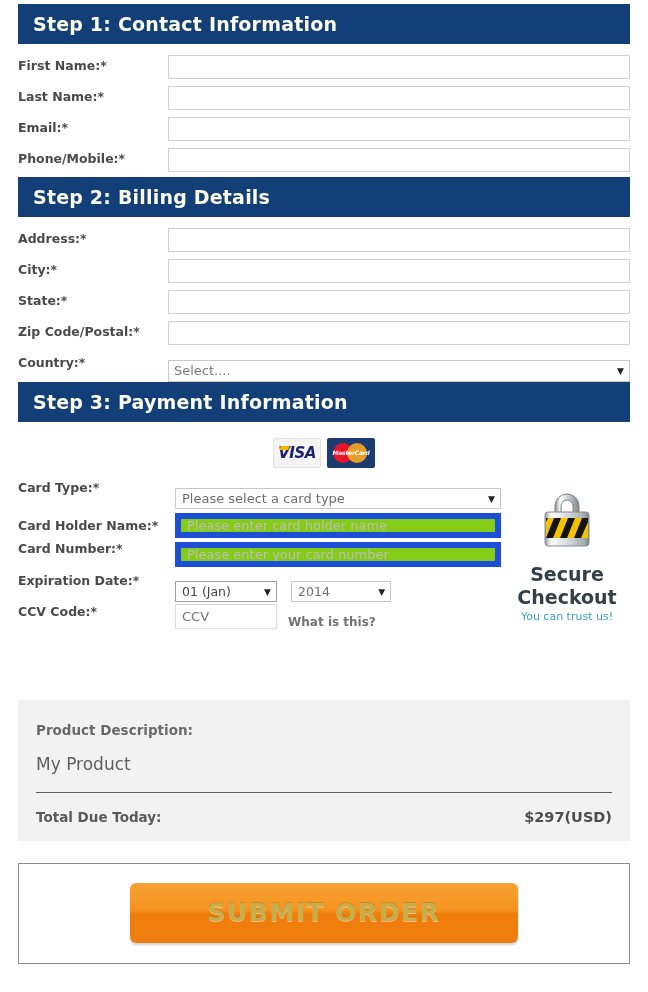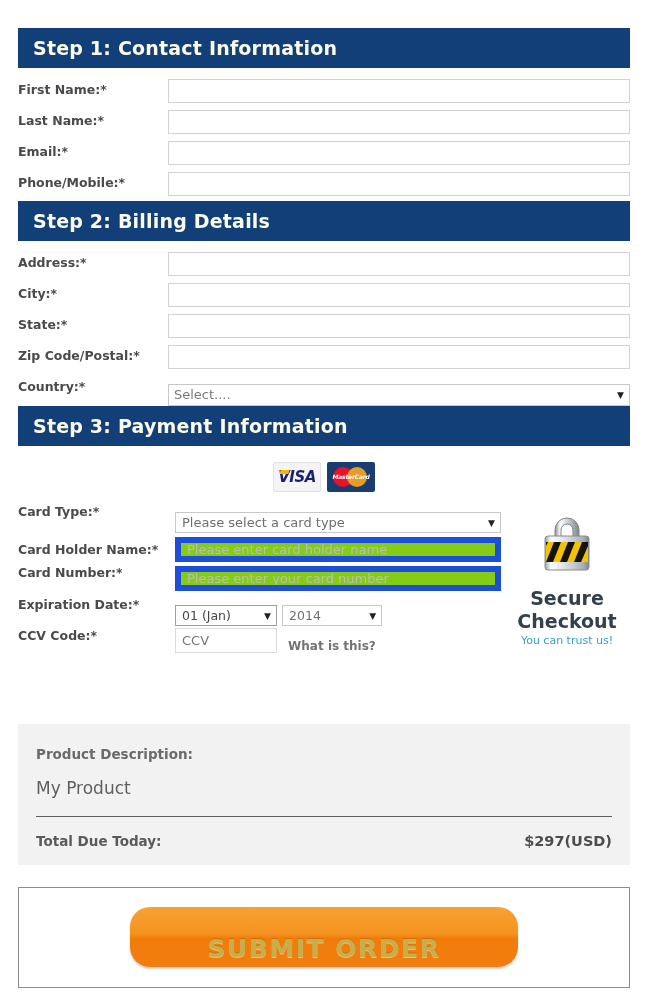--- a/index.html
+++ b/index.html
@@ -10,21 +10,21 @@
   body {
     width: 648px;
     height: 992px;
     position: relative;
     font-family: "DejaVu Sans", "Liberation Sans", sans-serif;
     overflow: hidden;
   }
   .page {
     position: absolute;
     left: 18px;
-    top: 28px;
+    top: 4px;
     width: 612px;
   }
 
   
   .step-header {
     background: #123f77;
     color: #fbfbe8;
     font-size: 19px;
     font-weight: bold;
     letter-spacing: 0.2px;
@@ -226,20 +226,21 @@
     box-sizing: border-box;
     border: 1px solid #c8c8c8;
     background: #fff;
     font-size: 12.5px;
     color: #6e6e6e;
     padding: 0 18px 0 6px;
     position: relative;
     line-height: 19px;
     display: inline-block;
     vertical-align: top;
+    margin-left: 9px;
     white-space: nowrap;
     overflow: hidden;
   }
   .ccv {
     width: 102px;
     height: 25px;
     box-sizing: border-box;
     border: 1px solid #dcdcdc;
     background: #fff;
     font-size: 13px;
@@ -318,31 +319,31 @@
     padding: 19px 0 20px 0;
     text-align: center;
     box-sizing: border-box;
   }
   .submit-btn {
     display: inline-block;
     width: 388px;
     height: 60px;
     line-height: 60px;
     border: none;
-    border-radius: 20px;
+    border-radius: 6px;
     background: linear-gradient(to bottom, #f7a233 0%, #f59320 45%, #f07d0a 52%, #f07e10 100%);
     box-shadow: 0 2px 2px rgba(0,0,0,0.18);
     color: #c6ae4a;
     font-size: 25px;
     font-weight: bold;
     letter-spacing: 1.5px;
     font-family: "DejaVu Sans", "Liberation Sans", sans-serif;
     text-shadow: 0 1px 0 rgba(255,255,255,0.45), 0 -1px 0 rgba(0,0,0,0.12);
     cursor: pointer;
-    padding: 12px;
+    padding: 0;
   }
 </style>
 </head>
 <body>
 
 <div class="page">
 
   <div class="step-header">Step 1: Contact Information</div>
   <div class="step1-body">
 

